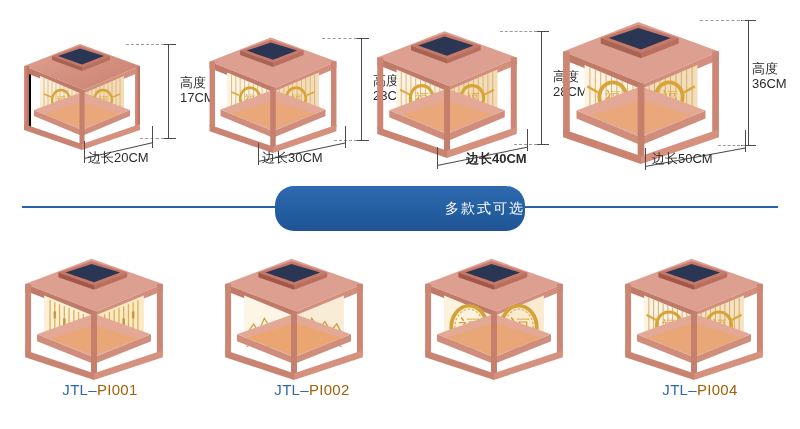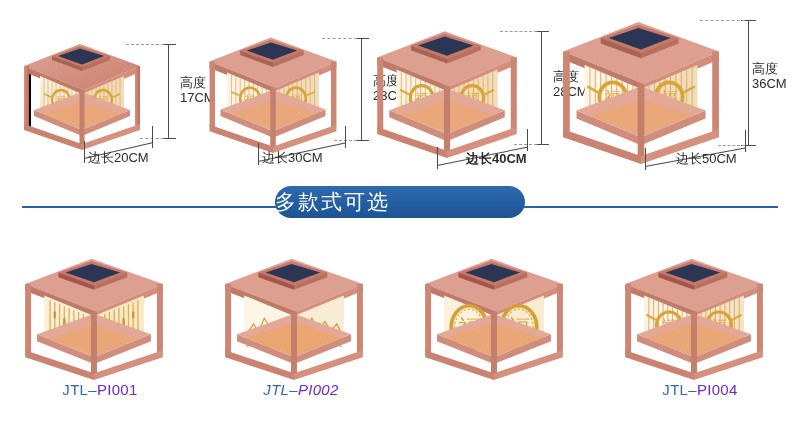--- a/index.html
+++ b/index.html
@@ -33,33 +33,33 @@
   .diag{position:absolute;transform-origin:0 0;height:1px;background:#4a4a4a;}
   .tick{position:absolute;width:1px;background:#4a4a4a;}
 
   
   .banner-wrap{position:absolute;left:0;top:186px;width:800px;height:42px;}
   .rule{position:absolute;top:20px;height:2px;background:#2a62a6;}
   .rule.left{left:22px;width:268px;}
   .rule.right{right:22px;width:268px;}
   .pill{
     position:absolute;left:275px;top:0px;
-    width:250px;height:32px;border-radius:19px;
+    width:250px;height:45px;border-radius:19px;
     background:linear-gradient(180deg,#2f6ab0 0%,#225da0 60%,#1f5494 100%);
-    display:flex;align-items:center;justify-content:flex-start;
-    color:#ffffff;font-size:21px;letter-spacing:2px;
+    display:flex;align-items:center;justify-content:flex-end;
+    color:#ffffff;font-size:14px;letter-spacing:2px;
   }
 
   
   .model{
     position:absolute;top:381px;width:200px;
     text-align:center;font-size:15px;letter-spacing:.3px;
   }
   .model .pre{color:#2f6ab0;}
-  .model .suf{color:#6d28d9;}
+  .model .suf{color:#a16207;}
 </style>
 </head>
 <body>
 
 <div class="stage">
 
   <div class="lamp" style="left:18px;top:38px;width:128px;height:112px;">
     <svg viewBox="0 0 128 112" preserveAspectRatio="none">
       <defs>
         <linearGradient id="g1top" x1="0" y1="0" x2="1" y2="1">
@@ -344,21 +344,21 @@
   <div class="vcap" style="left:741px;top:145px;width:15px;"></div>
   <div class="dash" style="left:700px;top:20px;width:45px;"></div>
   <div class="dash" style="left:718px;top:145px;width:27px;"></div>
   <div class="dim-text dim-h" style="left:752px;top:62px;">
     <div>高度</div>
     <div>36CM</div>
   </div>
   <div class="tick" style="left:645px;top:148px;height:22px;"></div>
   <div class="tick" style="left:745px;top:130px;height:22px;"></div>
   <div class="diag" style="left:645px;top:166px;width:102px;transform:rotate(-10.5deg);"></div>
-  <div class="dim-text dim-w" style="left:676px;top:152px;">边长50CM</div>
+  <div class="dim-text dim-w" style="left:652px;top:152px;">边长50CM</div>
 
   <div class="banner-wrap">
     <div class="rule left"></div>
     <div class="rule right"></div>
     <div class="pill">
       <span>多款式可选</span>
     </div>
   </div>
 
   <div class="lamp" style="left:18px;top:252px;width:152px;height:128px;">
@@ -443,21 +443,21 @@
       <polygon points="16,78 64,98 112,78 112,72 64,92 16,72" fill="#d08d7b"></polygon>
       <polygon points="16,72 64,92 112,72 64,54" fill="#e3a996"></polygon>
       <polygon points="24,75 64,91 104,75 64,62" fill="#f2a254" opacity=".55"></polygon>
       <rect x="6" y="28" width="5" height="60" fill="#cd8674"></rect>
       <rect x="117" y="28" width="5" height="60" fill="#cd8674"></rect>
       <rect x="61.5" y="52" width="5" height="58" fill="#c47f6d"></rect>
       <polygon points="6,86 6,92 64,112 64,106" fill="#c98370"></polygon>
       <polygon points="64,106 64,112 122,92 122,86" fill="#d5917e"></polygon>
     </svg>
   </div>
-  <div class="model" style="left:201px;font-style:italic;">
+  <div class="model" style="left:212px;">
     <span class="pre">JTL</span><span class="pre">–</span><span class="suf">PI002</span>
   </div>
 
   <div class="lamp" style="left:418px;top:252px;width:152px;height:128px;">
     <svg viewBox="0 0 128 112" preserveAspectRatio="none">
       <polygon points="6,28 62,6 122,28 66,52" fill="#dd9f90"></polygon>
       <polygon points="6,28 6,34 66,58 66,52" fill="#c07a68"></polygon>
       <polygon points="66,52 66,58 122,34 122,28" fill="#d38e7c"></polygon>
       <polygon points="34,18 62,8 92,18 64,29" fill="#c4796a"></polygon>
       <polygon points="34,18 34,22 64,33 64,29" fill="#a4564a"></polygon>

